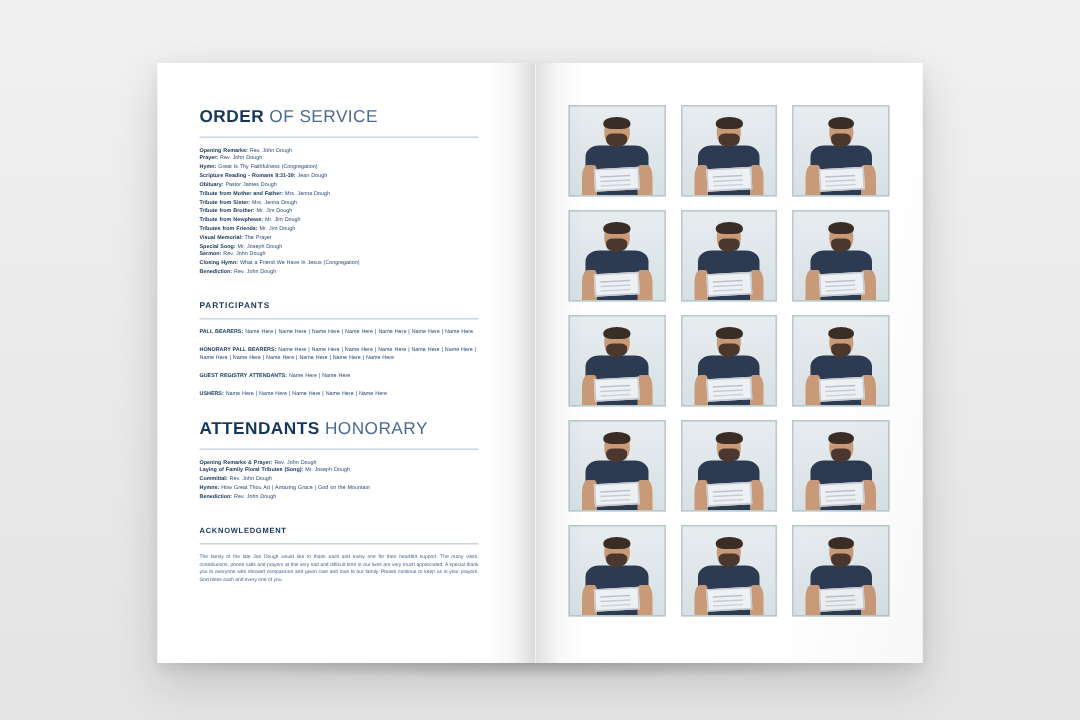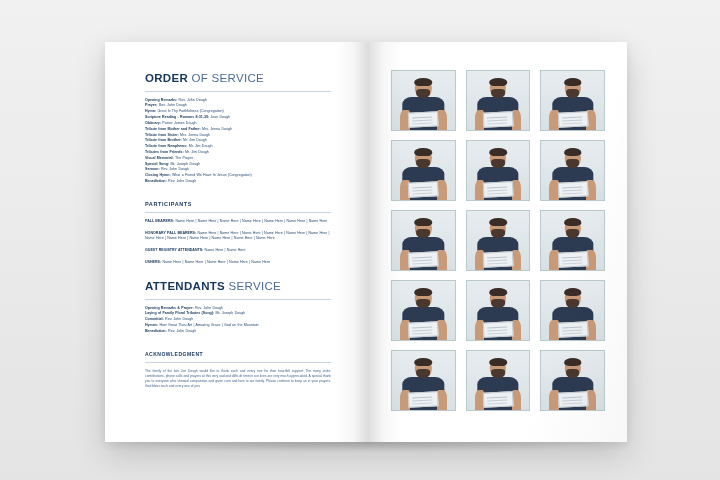--- a/index.html
+++ b/index.html
@@ -24,21 +24,20 @@
   
   .spread {
     position: absolute;
     left: 105px;
     top: 42px;
     width: 510px;
     height: 400px;
     display: flex;
     box-shadow: 0 12px 30px rgba(0,0,0,0.16), 0 3px 8px rgba(0,0,0,0.08);
     background: #ffffff;
-    padding-left: 12px;
   }
   .page {
     position: relative;
     background: #ffffff;
     height: 100%;
     overflow: hidden;
   }
   .page-left  { width: 252px; }
   .page-right { width: 258px; }
 
@@ -268,21 +267,21 @@
 
           <div class="blk">
             <p class="line"><span class="k">USHERS:</span><span> Name Here | Name Here | Name Here | Name Here | Name Here</span></p>
           </div>
         </div>
 
         <div class="space-8"></div>
 
         <div class="blk">
           <div class="sec-title">
-            <span class="b">ATTENDANTS</span><span class="l"> SERVICE</span>
+            <span class="b">ATTENDANTS</span><span class="l"> HONORARY</span>
           </div>
           <div class="rule"></div>
 
           <p class="line"><span class="k">Opening Remarks &amp; Prayer:</span><span> Rev. John Dough</span></p>
           <p class="line"><span class="k">Laying of Family Floral Tributes (Song):</span><span> Mr. Joseph Dough</span></p>
           <p class="line"><span class="k">Committal:</span><span> Rev. John Dough</span></p>
           <p class="line"><span class="k">Hymns:</span><span> How Great Thou Art | Amazing Grace | God on the Mountain</span></p>
           <p class="line"><span class="k">Benediction:</span><span> Rev. John Dough</span></p>
         </div>
 

